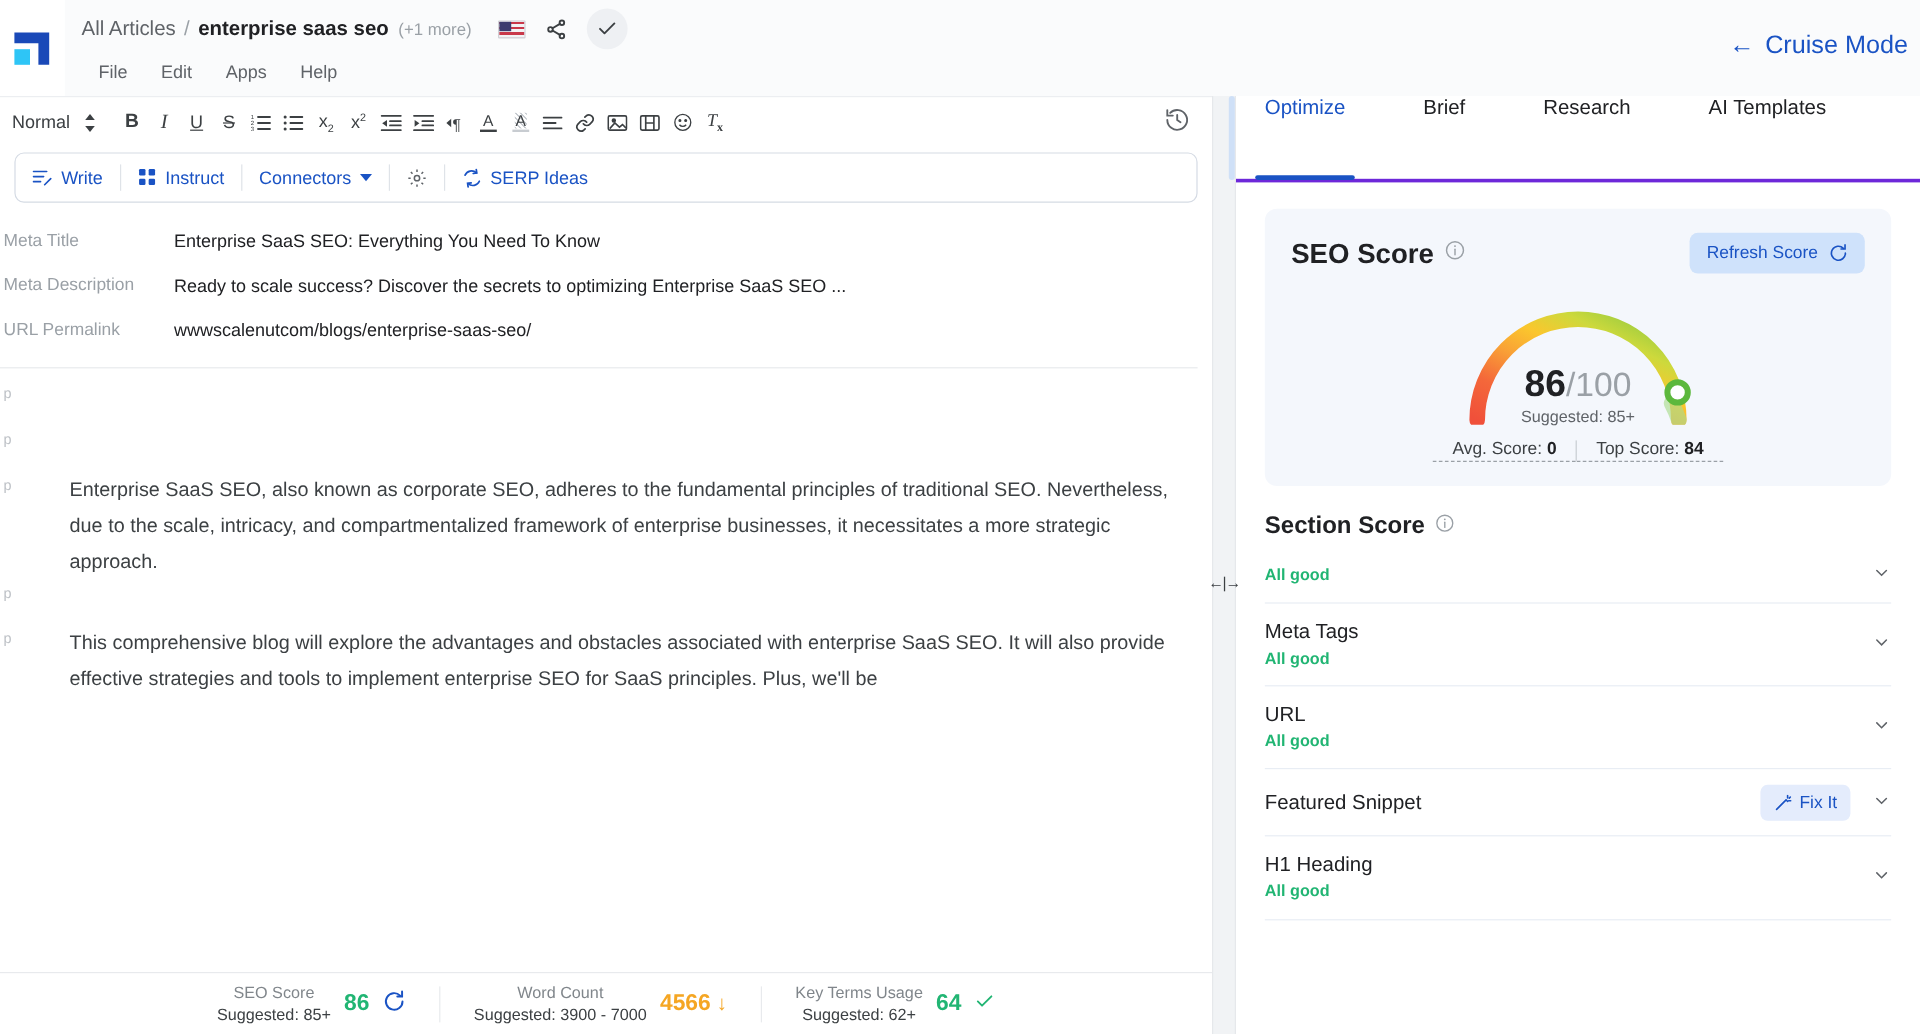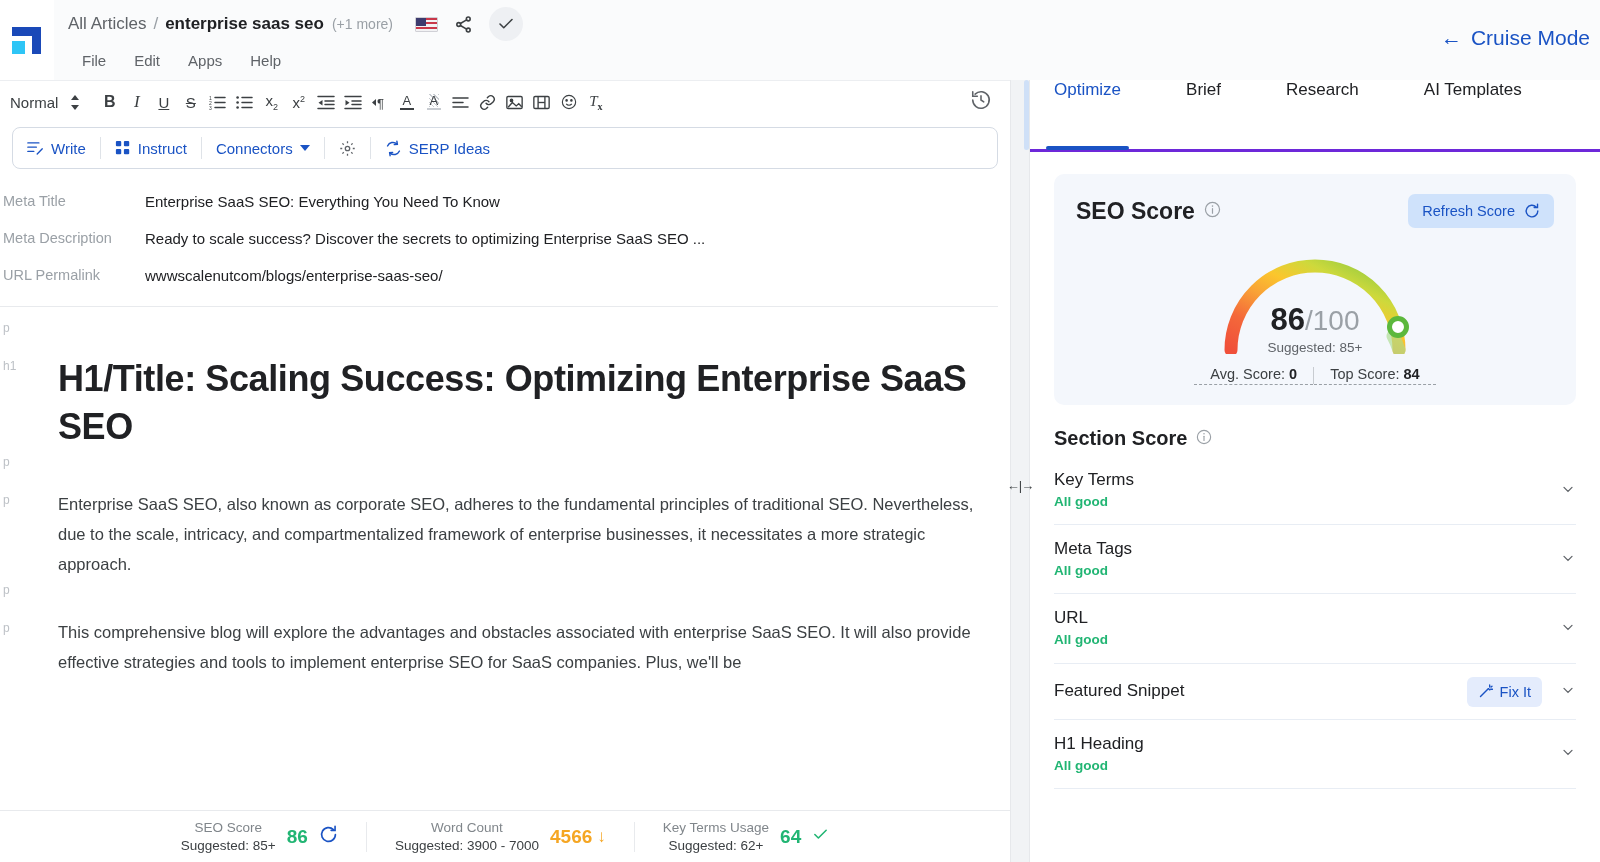--- a/index.html
+++ b/index.html
@@ -383,38 +383,34 @@
         </div>
         <div class="meta-hr"></div>
       </div>
 
       <div class="doc">
         <div class="blk">
           <div class="gutter">p</div>
           <div class="blk-body blk-empty"></div>
         </div>
         <div class="blk">
-          <div class="gutter">h1</div>
-          <div class="blk-body doc-h1">H1/Title: Scaling Success: Optimizing Enterprise SaaS SEO</div>
+          <div class="gutter">p</div>
+          <div class="blk-body blk-empty"></div>
+        </div>
+        <div class="blk">
+          <div class="gutter">p</div>
+          <div class="blk-body doc-p">Enterprise SaaS SEO, also known as corporate SEO, adheres to the fundamental principles of traditional SEO. Nevertheless, due to the scale, intricacy, and compartmentalized framework of enterprise businesses, it necessitates a more strategic approach.</div>
         </div>
         <div class="blk">
           <div class="gutter">p</div>
           <div class="blk-body blk-empty"></div>
         </div>
         <div class="blk">
           <div class="gutter">p</div>
-          <div class="blk-body doc-p">Enterprise SaaS SEO, also known as corporate SEO, adheres to the fundamental principles of traditional SEO. Nevertheless, due to the scale, intricacy, and compartmentalized framework of enterprise businesses, it necessitates a more strategic approach.</div>
-        </div>
-        <div class="blk">
-          <div class="gutter">p</div>
-          <div class="blk-body blk-empty"></div>
-        </div>
-        <div class="blk">
-          <div class="gutter">p</div>
-          <div class="blk-body doc-p">This comprehensive blog will explore the advantages and obstacles associated with enterprise SaaS SEO. It will also provide effective strategies and tools to implement enterprise SEO for SaaS companies. Plus, we'll be</div>
+          <div class="blk-body doc-p">This comprehensive blog will explore the advantages and obstacles associated with enterprise SaaS SEO. It will also provide effective strategies and tools to implement enterprise SEO for SaaS principles. Plus, we'll be</div>
         </div>
       </div>
 
       <div class="statusbar">
         <div class="stat">
           <div class="stat-labels">
             <div class="stat-name">SEO Score</div>
             <div class="stat-sugg">Suggested: 85+</div>
           </div>
           <div class="stat-val" style="color:#21b573">86</div>
@@ -527,21 +523,20 @@
             <svg width="16" height="16" viewBox="0 0 20 20" fill="none" stroke="#9aa0a6" stroke-width="1.4">
               <circle cx="10" cy="10" r="8.3"></circle>
                 <line x1="10" y1="9" x2="10" y2="14.4" stroke-linecap="round"></line>
                 <circle cx="10" cy="6" r="0.95" fill="#9aa0a6" stroke="none"></circle>
             </svg>
           </span>
         </div>
 
         <div class="sec-row">
           <div class="sec-texts">
-            <div class="sec-name">Key Terms</div>
             <div class="sec-status good">All good</div>
           </div>
           <span class="chev">
             <svg width="16" height="16" viewBox="0 0 20 20" fill="none" stroke="#5f6368" stroke-width="1.6" stroke-linecap="round">
                 <polyline points="5 8 10 13 15 8"></polyline>
               </svg>
           </span>
         </div>
 
         <div class="sec-row">

